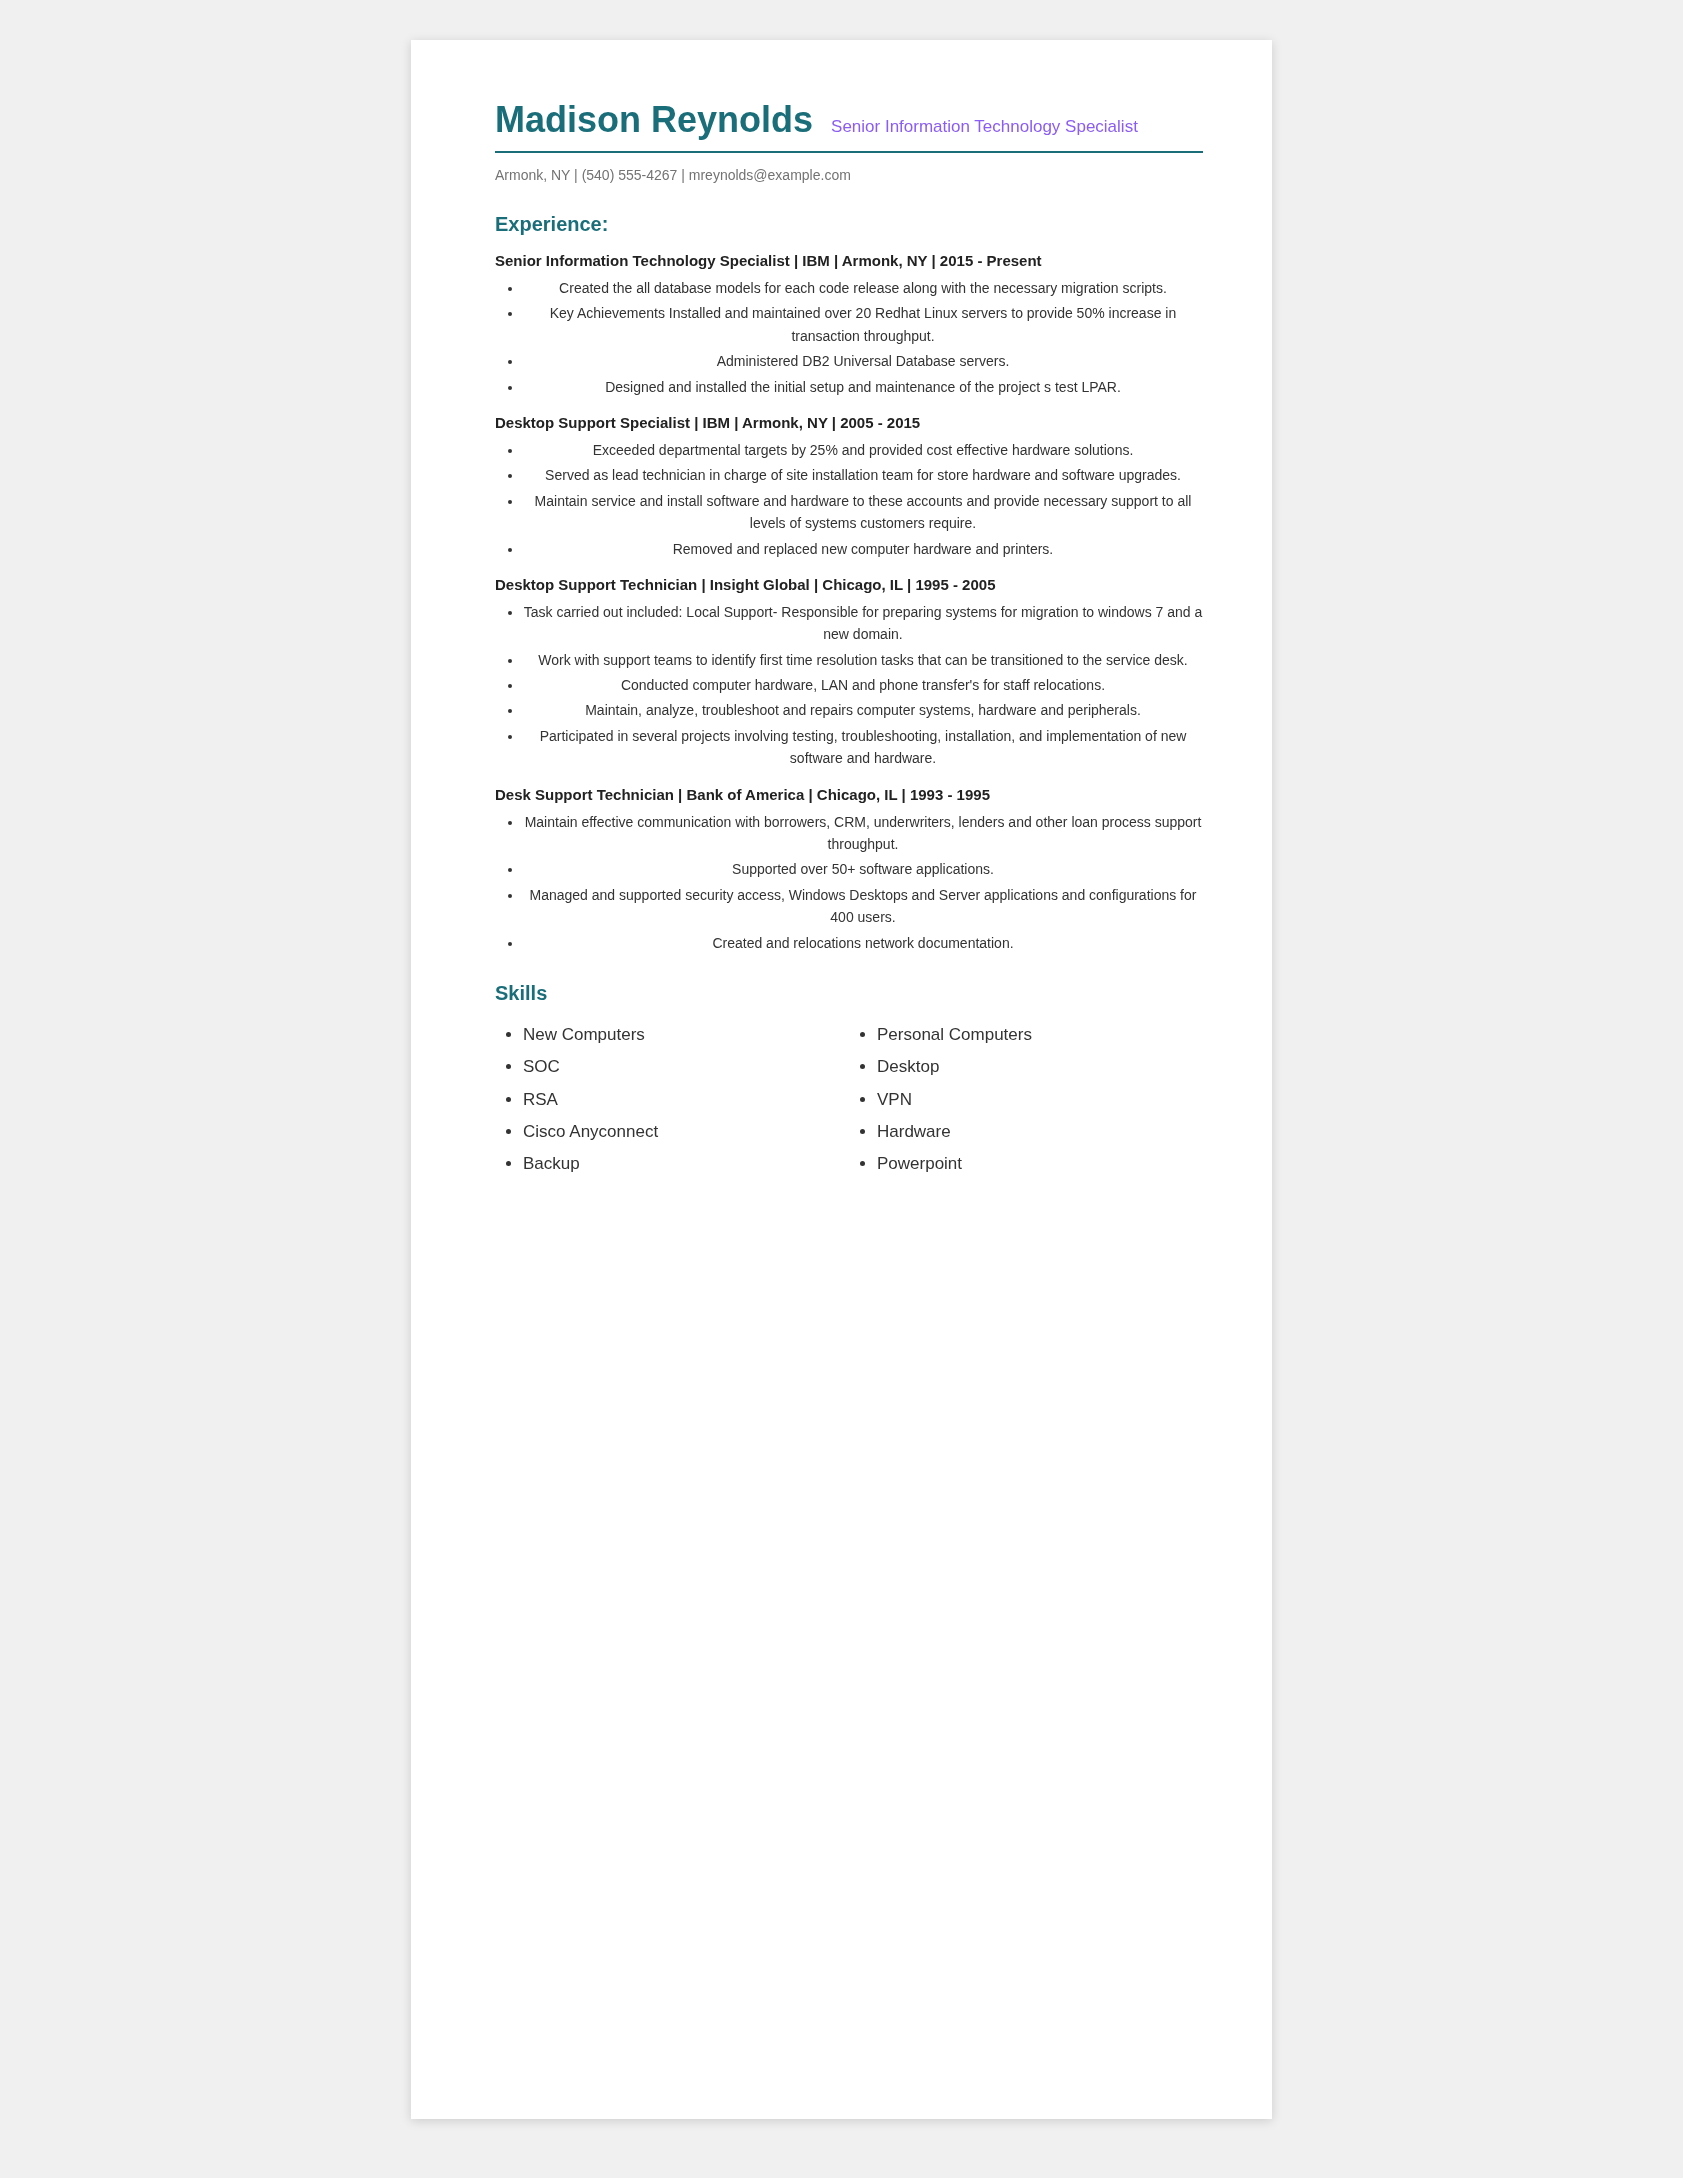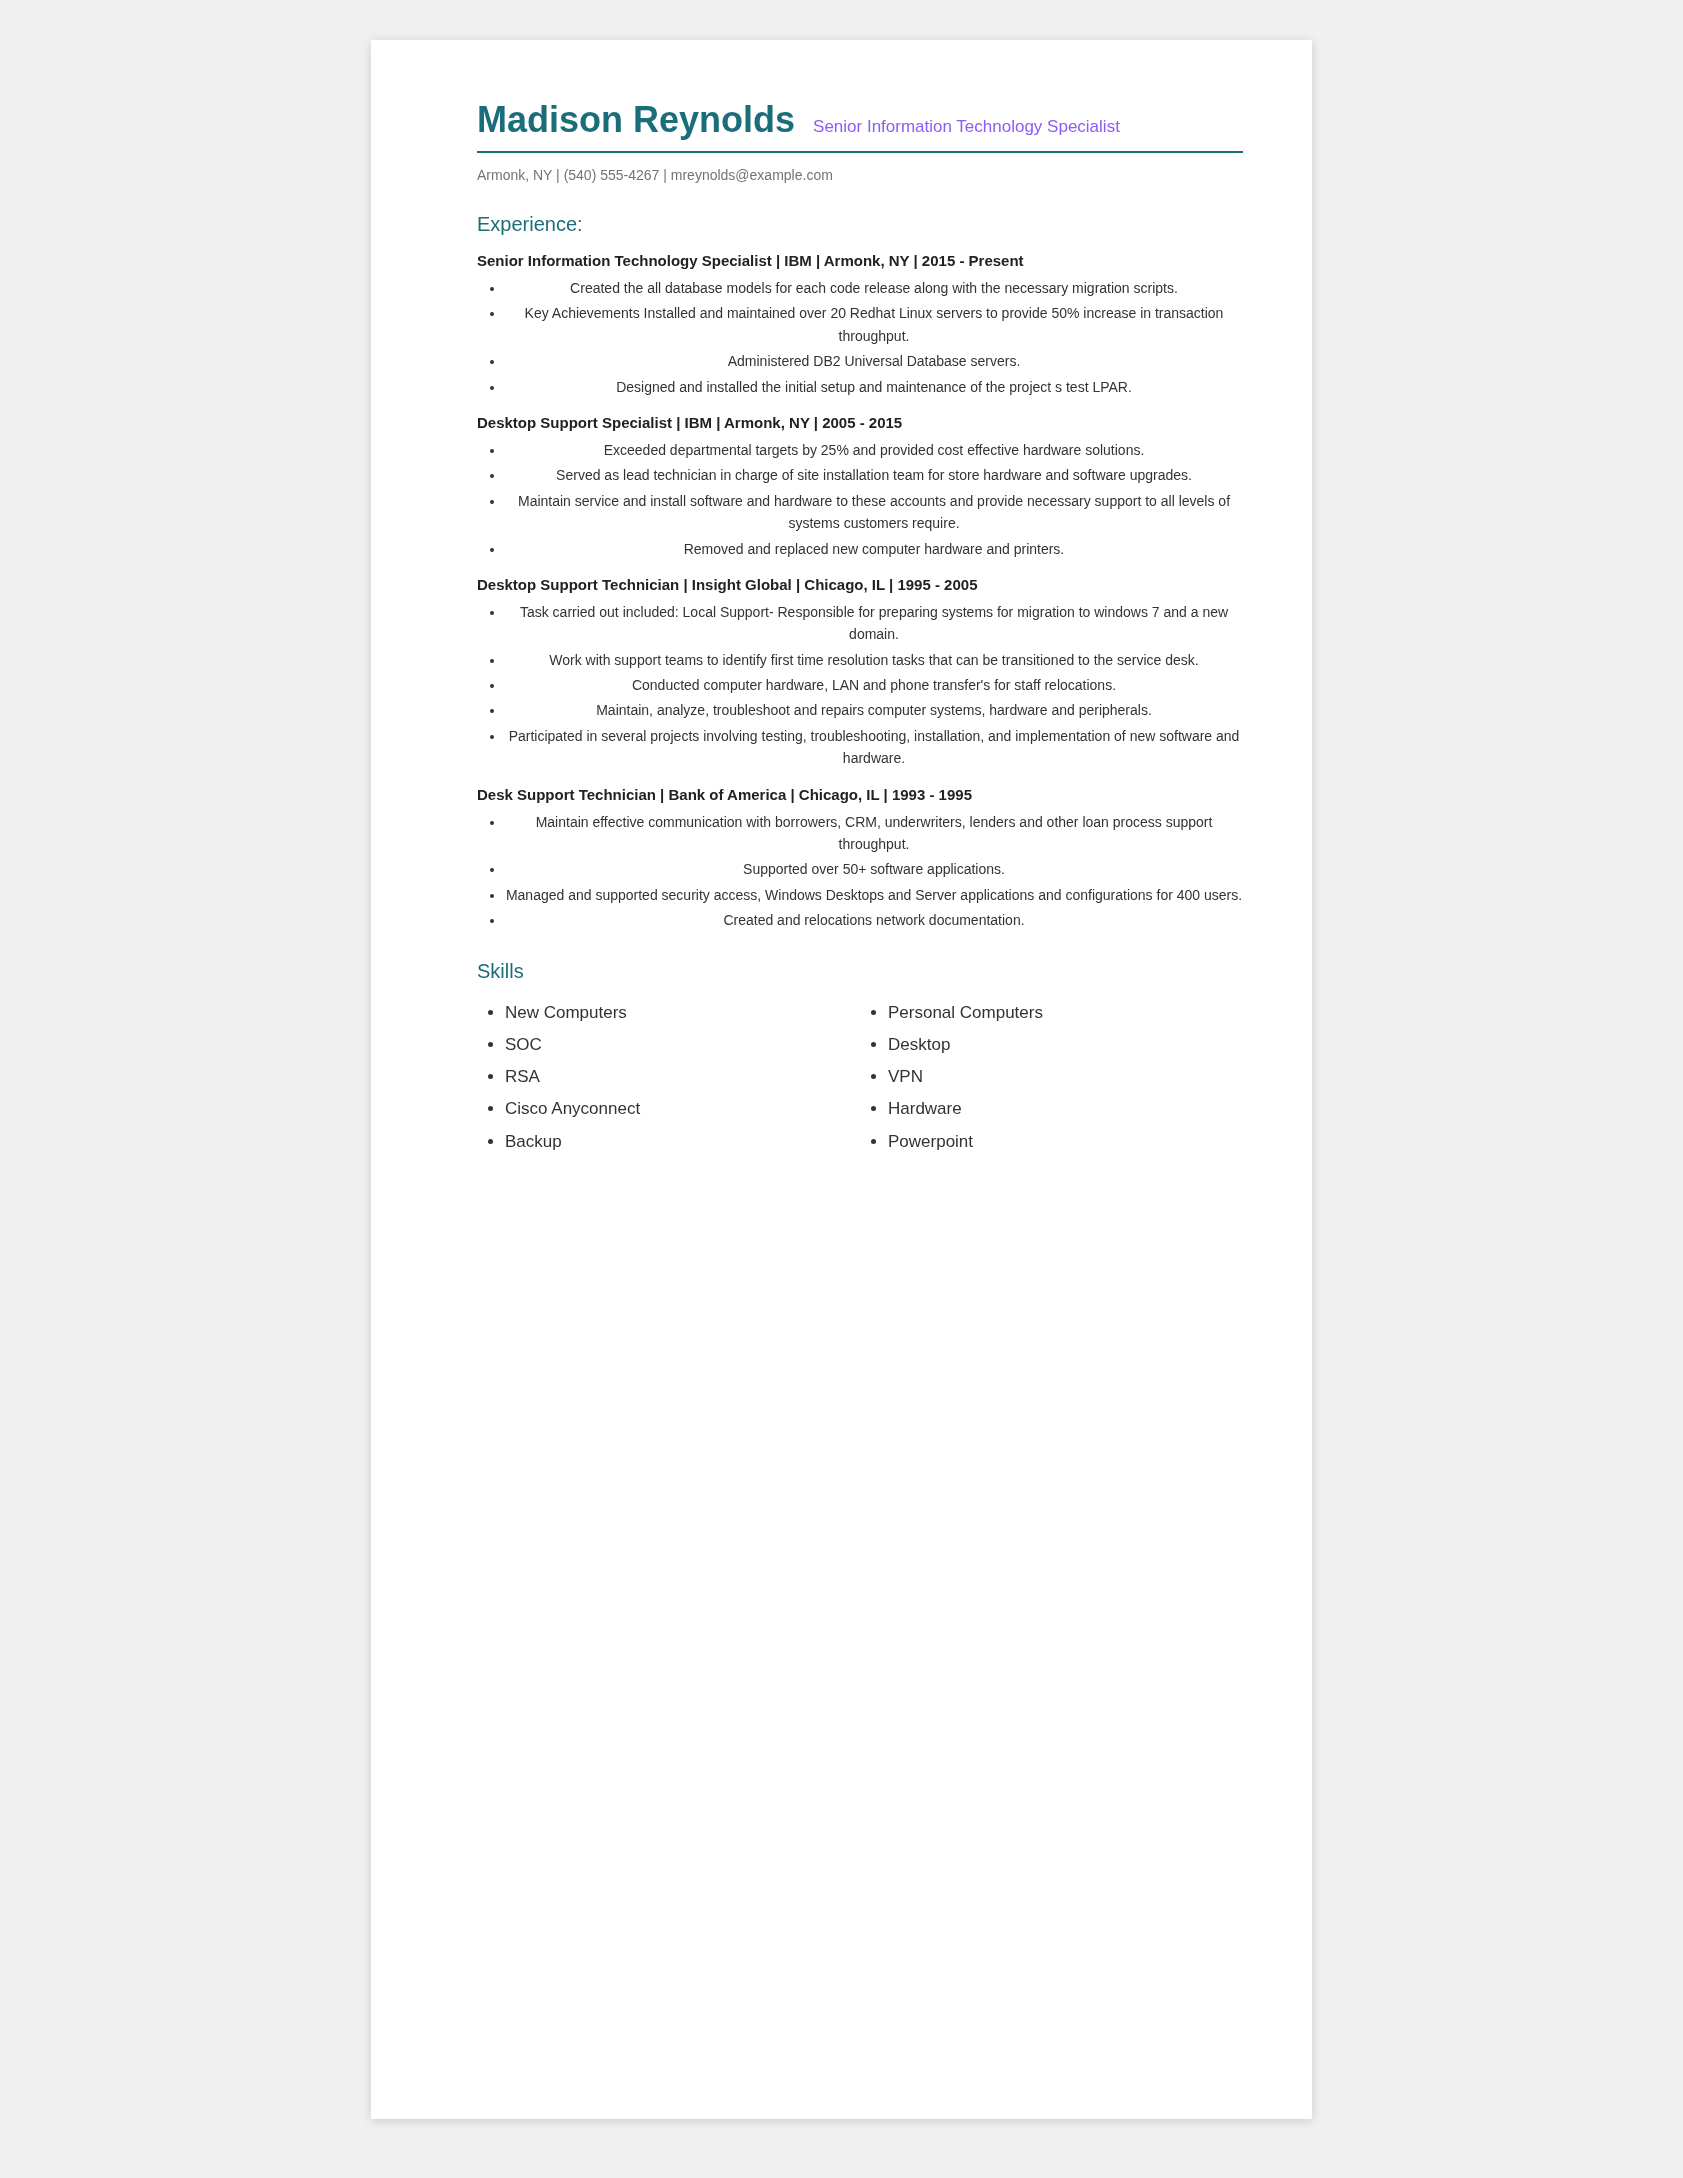--- a/index.html
+++ b/index.html
@@ -12,24 +12,24 @@
       background: #f0f0f0;
       display: flex;
       justify-content: center;
       align-items: flex-start;
       min-height: 2178px;
       font-family: Arial, sans-serif;
     }
 
     .resume-container {
       background: #ffffff;
-      width: 941px;
+      width: 861px;
       min-height: 2079px;
       margin: 40px auto;
-      padding: 59px 69px 79px 106px;
+      padding: 59px 69px 79px 84px;
       box-shadow: 0 2px 10px rgba(0,0,0,0.15);
     }
 
     
     .header {
       display: flex;
       align-items: baseline;
       gap: 18px;
       margin-bottom: 10px;
     }
@@ -54,21 +54,21 @@
 
     .contact-line {
       font-size: 14px;
       color: #737373;
       margin-bottom: 30px;
     }
 
     
     .section-title {
       font-size: 20px;
-      font-weight: normal;
+      font-weight: bold;
       color: #1a6e7a;
       margin-bottom: 14px;
       margin-top: 10px;
     }
 
     .job-title {
       font-size: 15px;
       font-weight: bold;
       color: #222;
       margin-bottom: 8px;

